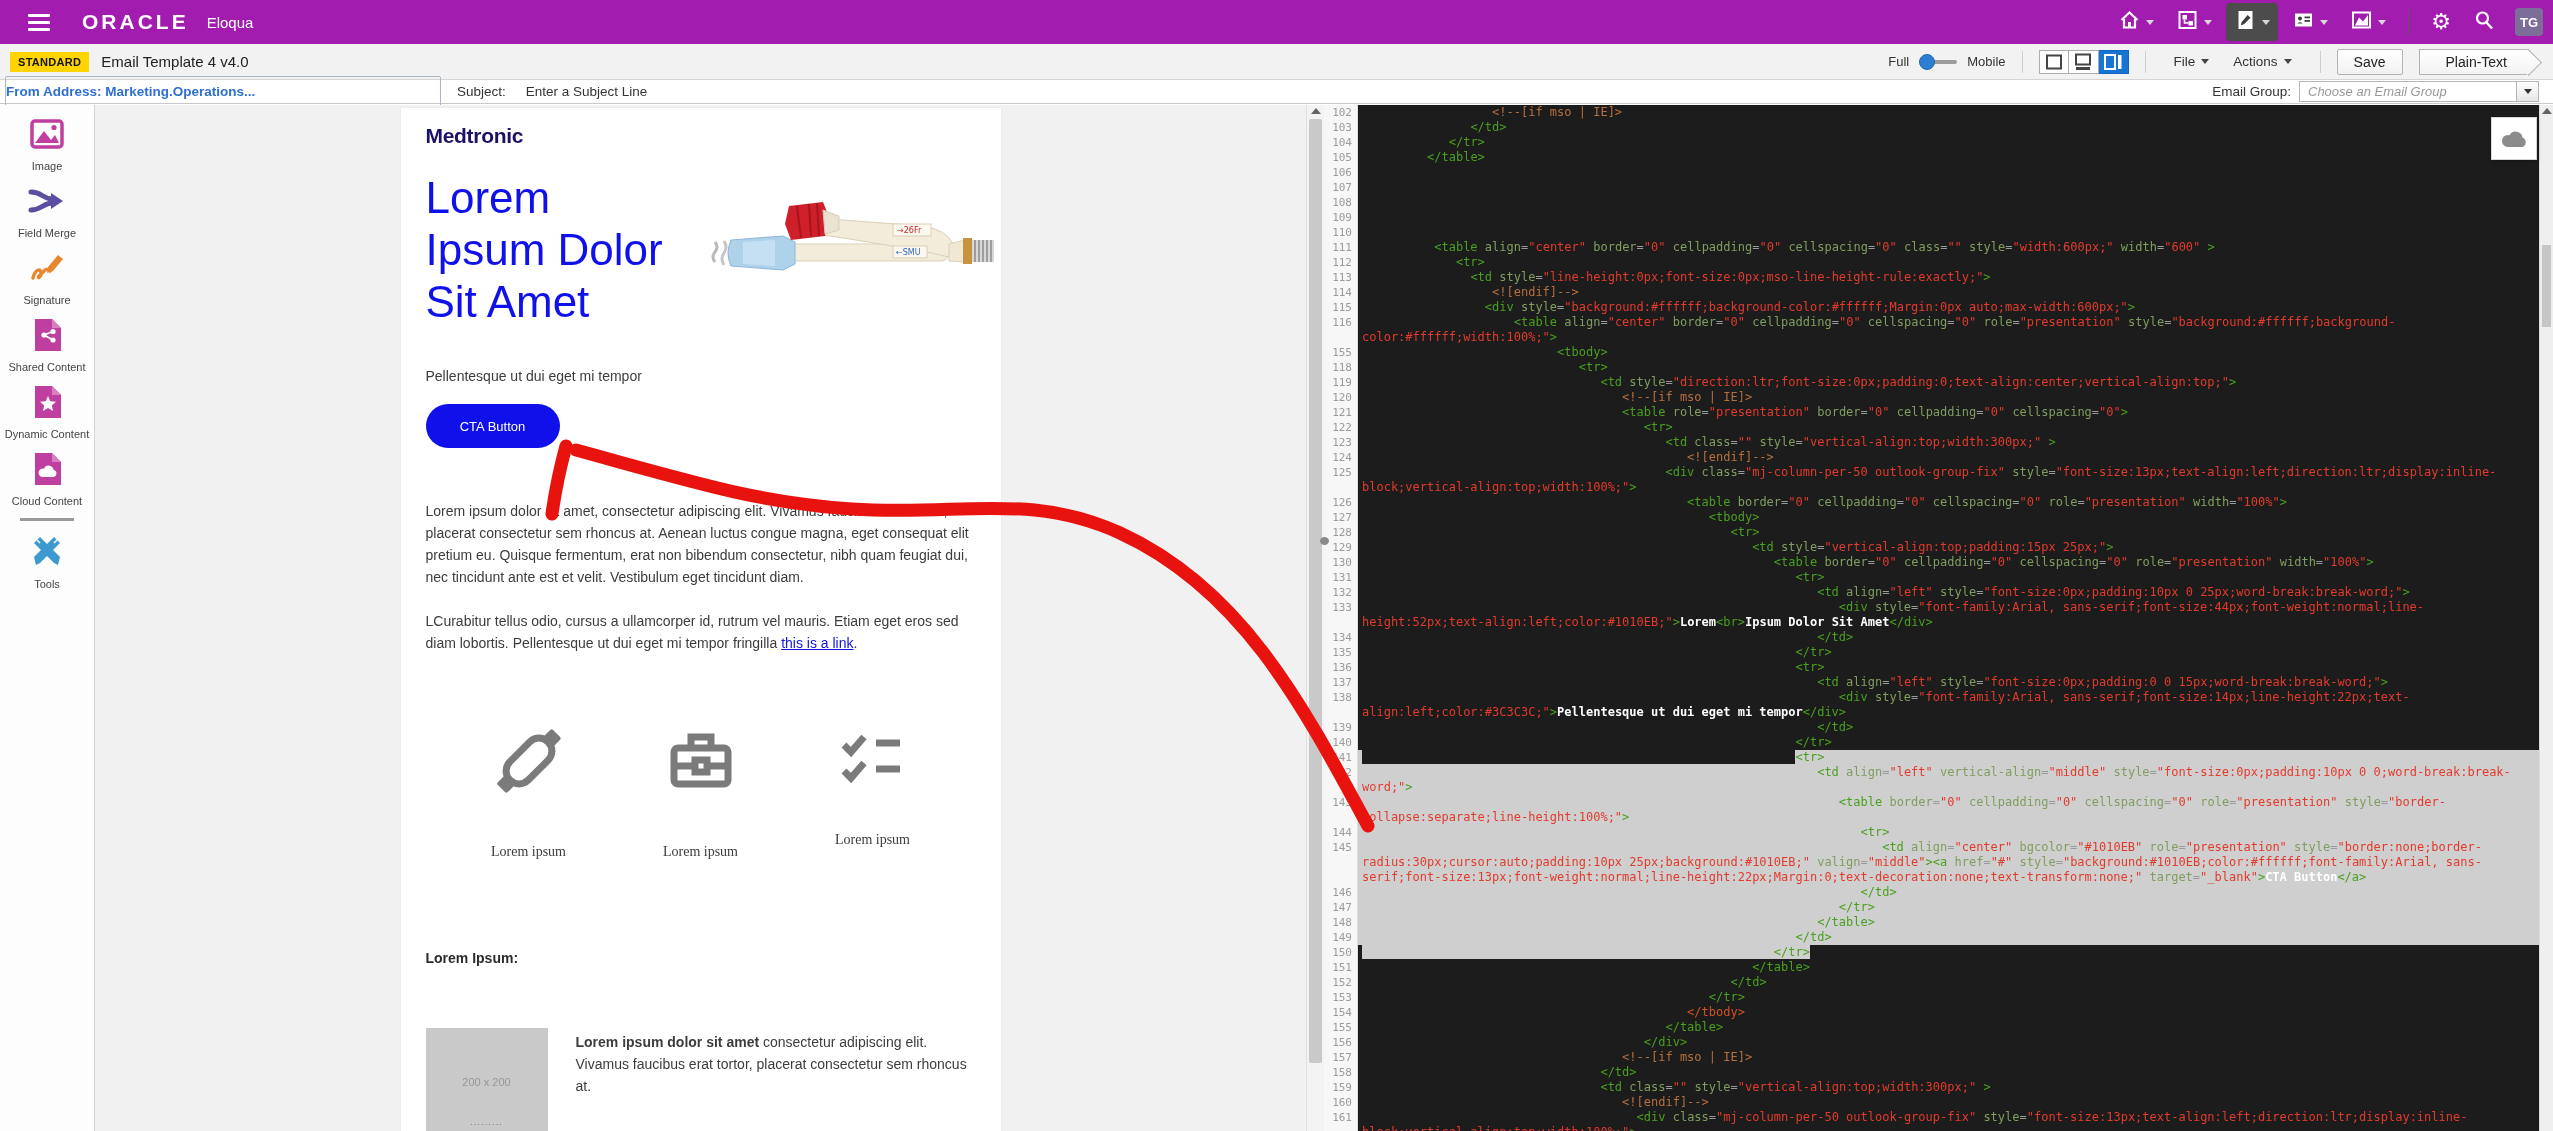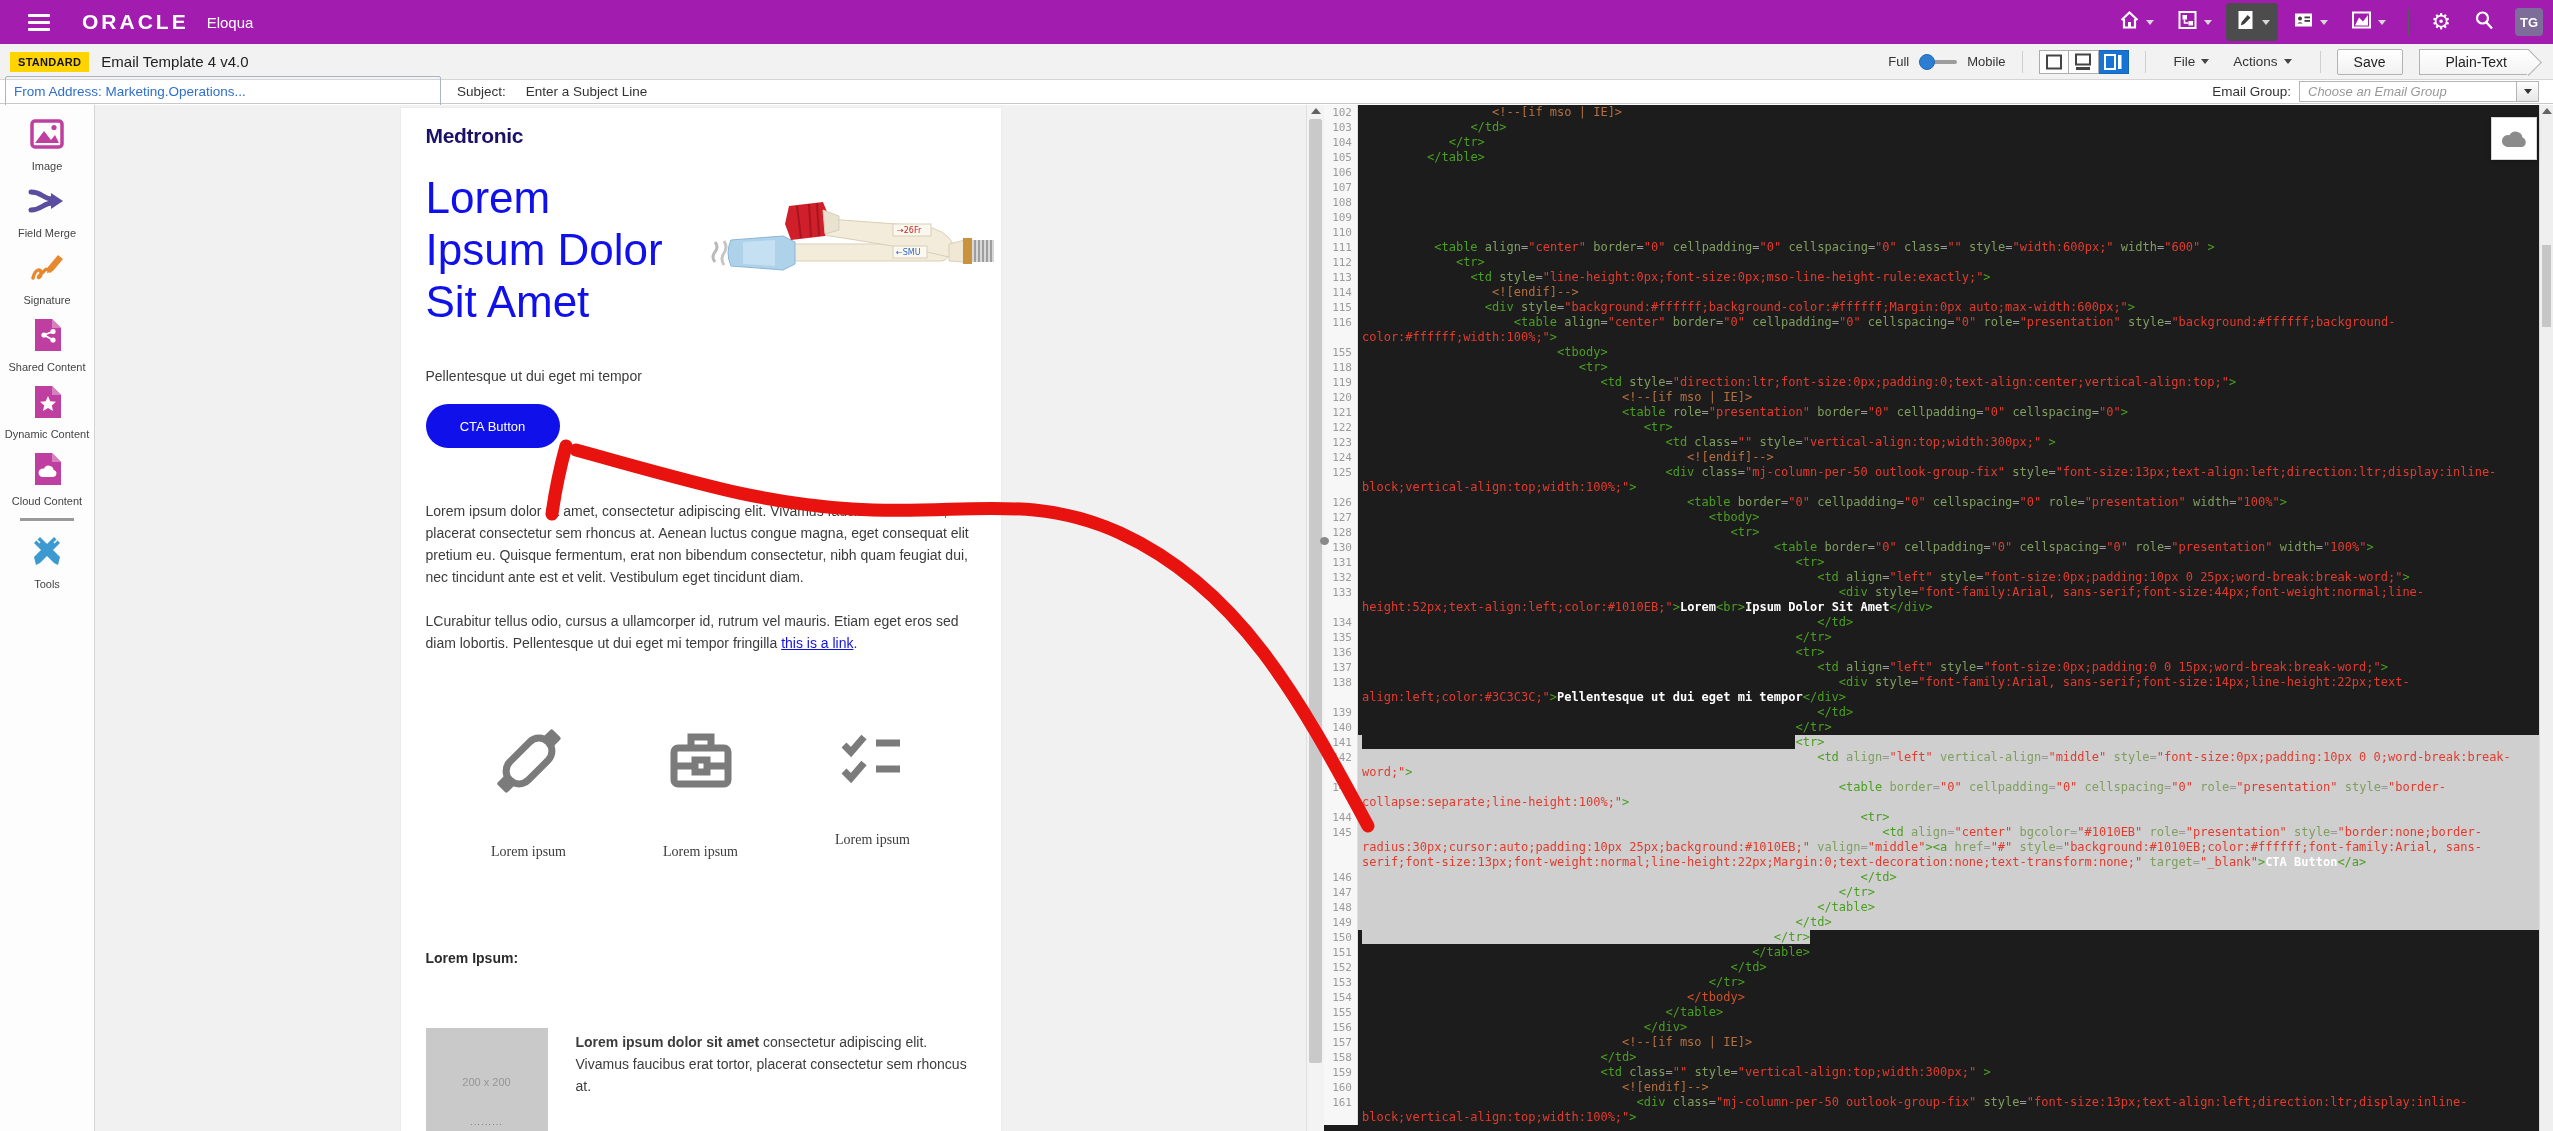--- a/index.html
+++ b/index.html
@@ -36,21 +36,21 @@
   .viewbtn.active { background:#1874d2; border-color:#1265bd; }
   .menuitem { font-size:13.5px; color:#333; display:flex; align-items:center; gap:6px; cursor:pointer; margin:0 12px; }
   .menuitem .caret { border-top-color:#444; }
   .btn { border:1px solid #b3b3b3; background:linear-gradient(#ffffff,#f1f1f1); font-size:14px; color:#222; padding:4px 16px; border-radius:2px; cursor:pointer; font-family:inherit; }
   .flagwrap { position:relative; margin-left:16px; margin-right:14px; }
   .flag { position:relative; border:1px solid #b3b3b3; border-right:none; background:linear-gradient(#ffffff,#f3f3f3); font-size:14px; color:#222; padding:4px 22px 4px 26px; cursor:pointer; font-family:inherit; }
   .flagtip { position:absolute; right:-9px; top:4px; width:19px; height:19px; transform:rotate(45deg); border-top:1px solid #b3b3b3; border-right:1px solid #b3b3b3; background:linear-gradient(135deg,#ffffff,#f3f3f3); }
 
   
   .fields { height:24px; background:#fff; border-bottom:1px solid #c9c9c9; display:flex; align-items:center; font-size:13.5px; }
-  .fromBox { margin-left:5px; width:436px; height:32px; border:1px solid #a9b6c6; border-radius:2px; display:flex; align-items:center; padding-left:8px; color:#2e6fd0; font-weight:normal; cursor:pointer; white-space:nowrap; overflow:hidden; }
+  .fromBox { margin-left:5px; width:436px; height:32px; border:1px solid #a9b6c6; border-radius:2px; display:flex; align-items:center; color:#2e6fd0; font-weight:bold; cursor:pointer; white-space:nowrap; overflow:hidden; }
   .subjLabel { margin-left:16px; color:#333; }
   .subjValue { margin-left:20px; color:#333; flex:0 1 auto; white-space:nowrap; }
   .egroup { margin-left:auto; display:flex; align-items:center; margin-right:14px; }
   .egLabel { color:#333; margin-right:8px; }
   .combo { width:218px; height:21px; border:1px solid #b5b5b5; background:#fff; display:flex; align-items:center; padding-left:8px; color:#999; font-style:italic; font-size:13px; cursor:pointer; }
   .comboBtn { width:22px; height:21px; border:1px solid #b5b5b5; border-left:none; background:linear-gradient(#fefefe,#e6e6e6); display:flex; align-items:center; justify-content:center; cursor:pointer; }
   .comboBtn .caret { border-top-color:#333; }
 
   
   .main { position:absolute; top:105px; left:0; right:0; bottom:0; display:flex; }
@@ -494,20 +494,24 @@
         </div>
         <div class="cl">
           <div class="gut">127</div>
           <div class="cod"><span>                                                </span><span class="t">&lt;tbody</span><span class="t">&gt;</span></div>
         </div>
         <div class="cl">
           <div class="gut">128</div>
           <div class="cod"><span>                                                   </span><span class="t">&lt;tr</span><span class="t">&gt;</span></div>
         </div>
         <div class="cl">
+          <div class="gut">129</div>
+          <div class="cod"><span>                                                      </span><span class="t">&lt;td</span><span class="w"> </span><span class="a">style</span><span class="p">=</span><span class="v">"vertical-align:top;padding:15px 25px;"</span><span class="t">&gt;</span></div>
+        </div>
+        <div class="cl">
           <div class="gut">130</div>
           <div class="cod"><span>                                                         </span><span class="t">&lt;table</span><span class="w"> </span><span class="a">border</span><span class="p">=</span><span class="v">"0"</span><span class="w"> </span><span class="a">cellpadding</span><span class="p">=</span><span class="v">"0"</span><span class="w"> </span><span class="a">cellspacing</span><span class="p">=</span><span class="v">"0"</span><span class="w"> </span><span class="a">role</span><span class="p">=</span><span class="v">"presentation"</span><span class="w"> </span><span class="a">width</span><span class="p">=</span><span class="v">"100%"</span><span class="t">&gt;</span></div>
         </div>
         <div class="cl">
           <div class="gut">131</div>
           <div class="cod"><span>                                                            </span><span class="t">&lt;tr</span><span class="t">&gt;</span></div>
         </div>
         <div class="cl">
           <div class="gut">132</div>
           <div class="cod"><span>                                                               </span><span class="t">&lt;td</span><span class="w"> </span><span class="a">align</span><span class="p">=</span><span class="v">"left"</span><span class="w"> </span><span class="a">style</span><span class="p">=</span><span class="v">"font-size:0px;padding:10px 0 25px;word-break:break-word;"</span><span class="t">&gt;</span></div>

